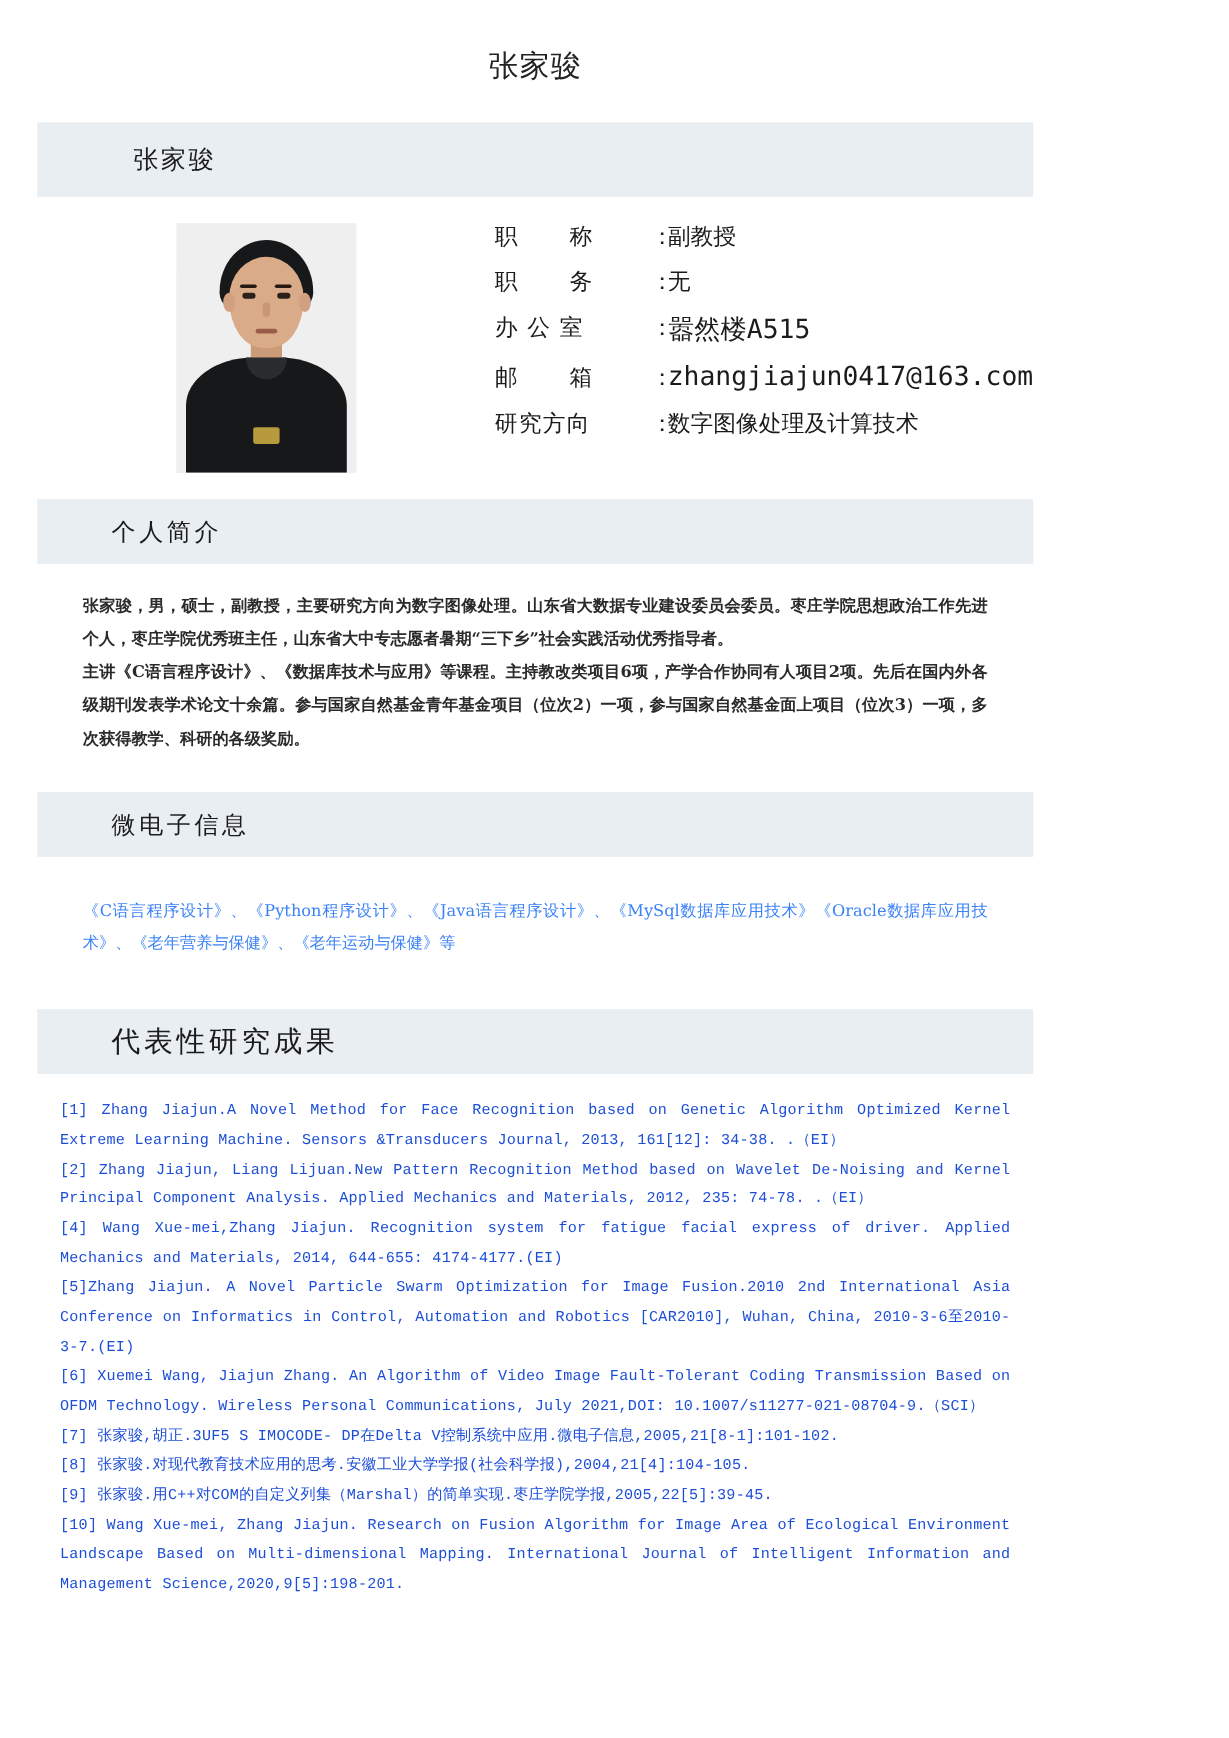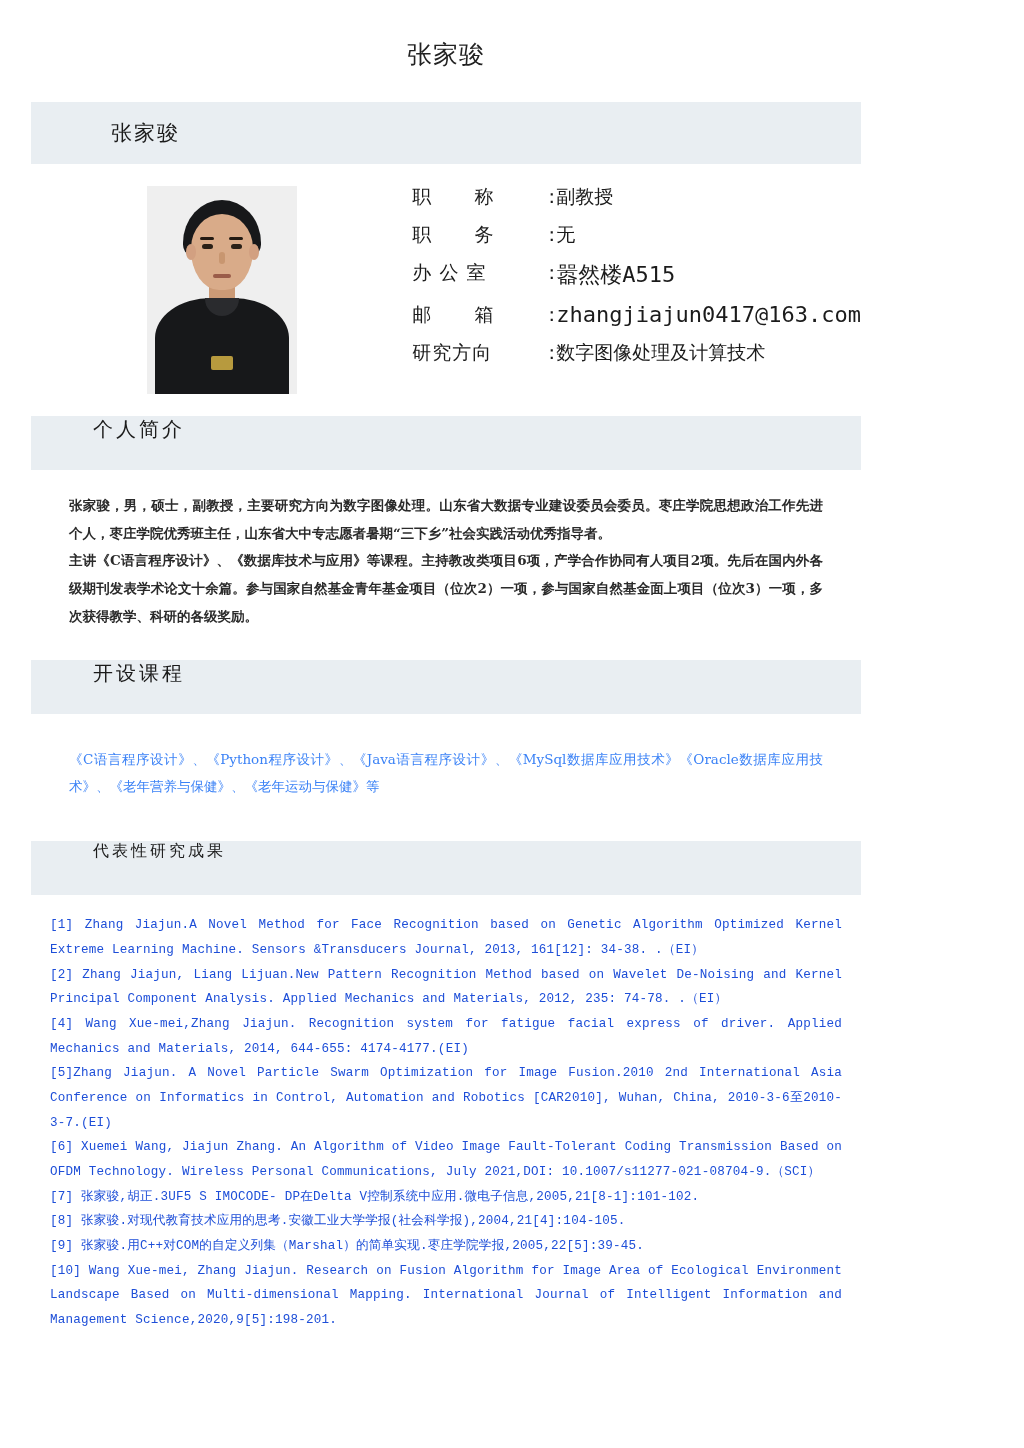--- a/index.html
+++ b/index.html
@@ -42,31 +42,32 @@
   .band-name .txt {
     font-size: 21px;
     font-family: "DejaVu Serif", serif;
     padding-left: 80px;
     color: #1b1b1b;
     letter-spacing: 2px;
   }
   .section-head {
     height: 54px;
     display: flex;
+    align-items: center;
     margin-top: 22px;
   }
   .section-head .txt {
     font-size: 20px;
     font-family: "DejaVu Serif", serif;
     padding-left: 62px;
     color: #1b1b1b;
     letter-spacing: 3px;
   }
   .section-head.big .txt {
-    font-size: 16px;
+    font-size: 24px;
   }
   
   .profile {
     display: flex;
     padding: 18px 0 0 0;
     margin: 0 31px;
   }
   .photo-wrap {
     width: 430px;
     display: flex;
@@ -322,21 +323,21 @@
   <div class="band section-head">
     <div class="txt">个人简介</div>
   </div>
 
   <div class="body-block">
     <p>张家骏，男，硕士，副教授，主要研究方向为数字图像处理。山东省大数据专业建设委员会委员。枣庄学院思想政治工作先进个人，枣庄学院优秀班主任，山东省大中专志愿者暑期“三下乡”社会实践活动优秀指导者。</p>
     <p>主讲《C语言程序设计》、《数据库技术与应用》等课程。主持教改类项目6项，产学合作协同有人项目2项。先后在国内外各级期刊发表学术论文十余篇。参与国家自然基金青年基金项目（位次2）一项，参与国家自然基金面上项目（位次3）一项，多次获得教学、科研的各级奖励。</p>
   </div>
 
   <div class="band section-head">
-    <div class="txt">开设课程</div>
+    <div class="txt">微电子信息</div>
   </div>
 
   <div class="courses">
     <p>《C语言程序设计》、《Python程序设计》、《Java语言程序设计》、《MySql数据库应用技术》《Oracle数据库应用技术》、《老年营养与保健》、《老年运动与保健》等</p>
   </div>
 
   <div class="band section-head big">
     <div class="txt">代表性研究成果</div>
   </div>
 

